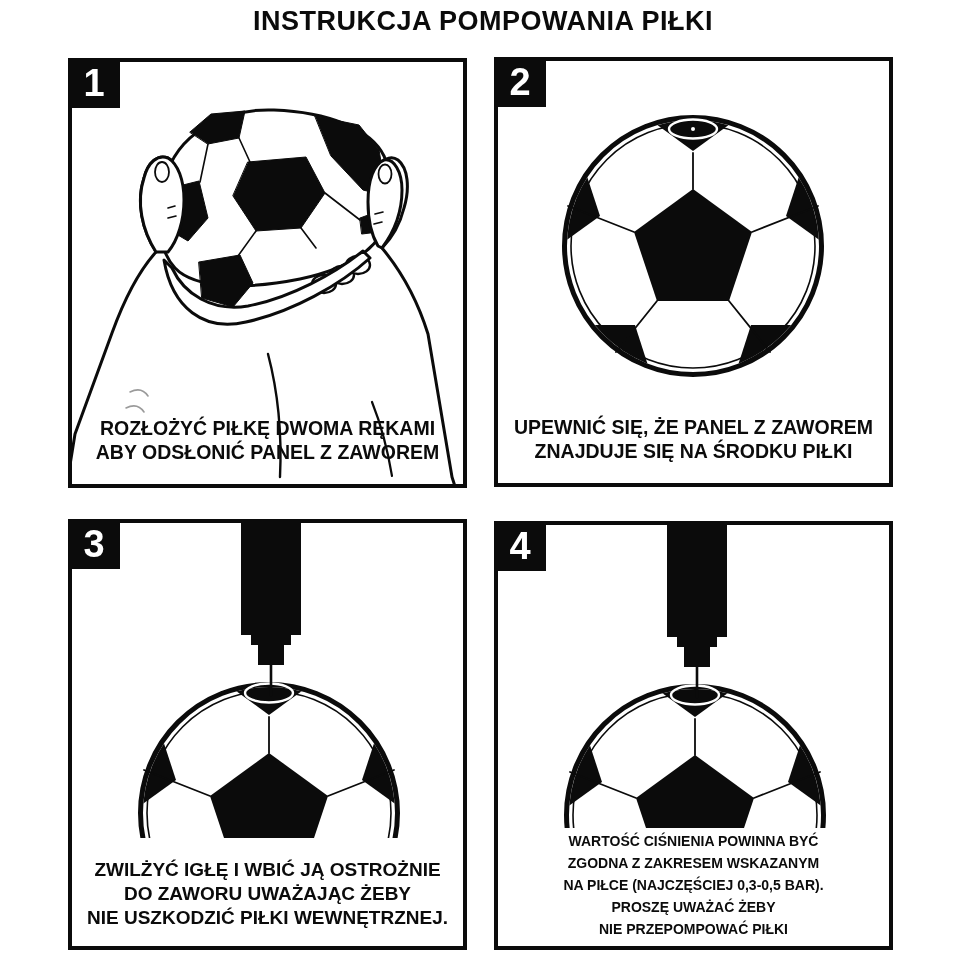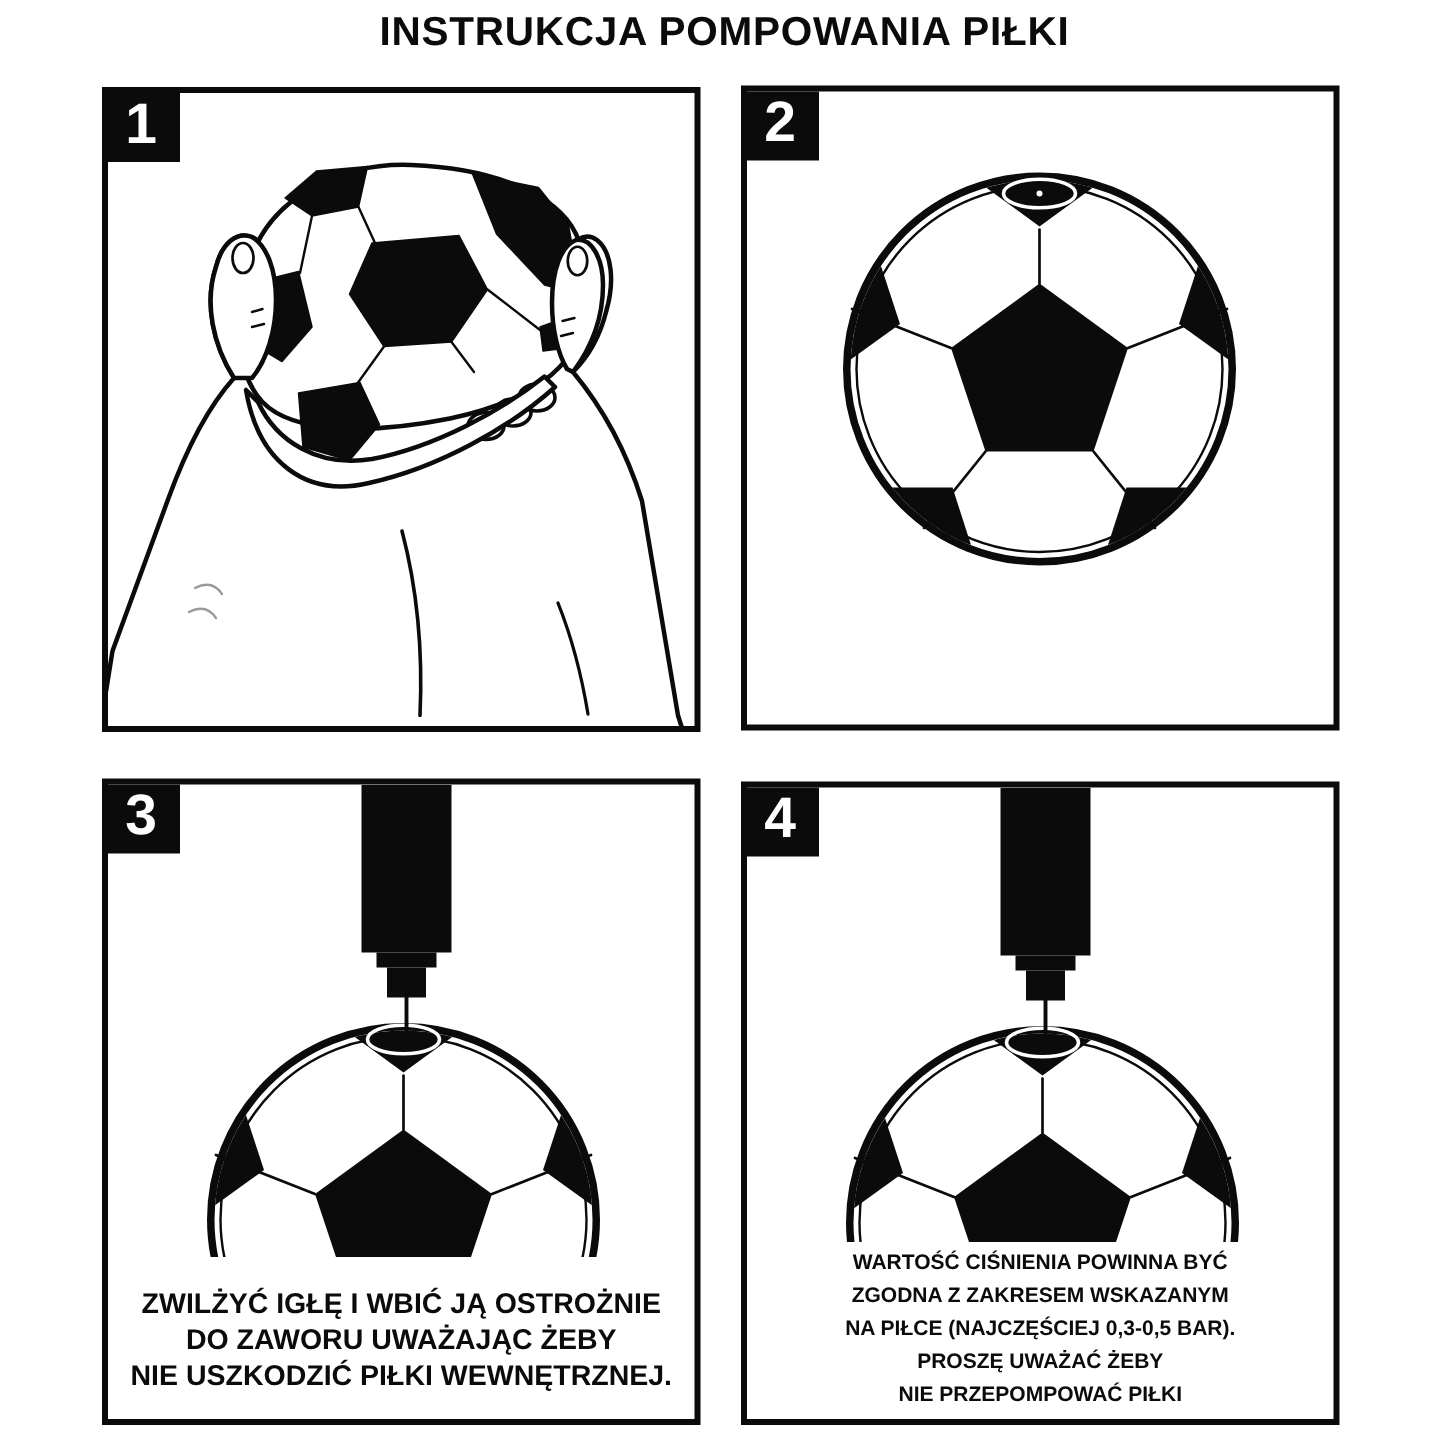--- a/index.html
+++ b/index.html
@@ -89,20 +89,22 @@
     <path d="M 84,190 C 70,168 64,140 72,116 C 76,100 86,92 96,96
              C 106,102 112,118 112,138 C 112,158 106,178 96,190 Z" fill="#ffffff" stroke="#0b0b0b" stroke-width="3"></path>
     <ellipse cx="90" cy="110" rx="7" ry="10" stroke="#0b0b0b" stroke-width="1.8" fill="#ffffff"></ellipse>
     <path d="M 96,146 L 103,144 M 96,156 L 104,154" stroke="#0b0b0b" stroke-width="1.6"></path>
 
     <path d="M 310,186 C 322,170 330,150 330,128 C 330,110 322,96 312,98
              C 302,102 296,118 296,140 C 296,158 300,174 306,184 Z" fill="#ffffff" stroke="#0b0b0b" stroke-width="3"></path>
     <ellipse cx="313" cy="112" rx="6.5" ry="9.5" stroke="#0b0b0b" stroke-width="1.8" fill="#ffffff"></ellipse>
     <path d="M 303,152 L 311,150 M 302,162 L 310,160" stroke="#0b0b0b" stroke-width="1.6"></path>
   </svg>
+  <div class="caption c1">ROZŁOŻYĆ PIŁKĘ DWOMA RĘKAMI
+ABY ODSŁONIĆ PANEL Z ZAWOREM</div>
 </div>
 
 <div class="panel" id="panel-2">
   <div class="badge">2</div>
   <svg class="illustration" width="391" height="422" viewBox="0 0 391 422" fill="none" stroke-linecap="round" stroke-linejoin="round" aria-label="soccer-ball-with-valve-panel-centered">
     <defs>
         <clipPath id="bc2">
           <circle cx="195" cy="185" r="126"></circle>
         </clipPath>
       </defs>
@@ -119,20 +121,22 @@
     <g stroke="#0b0b0b" stroke-width="1.8">
       <path d="M 195,128 L 195,92"></path>
       <path d="M 254,171 L 320,145"></path>
         <path d="M 136,171 L 70,145"></path>
       <path d="M 231,240 L 272,291"></path>
         <path d="M 159,240 L 118,291"></path>
     </g>
     <ellipse cx="195" cy="68" rx="24" ry="9.5" stroke="#ffffff" stroke-width="2.4"></ellipse>
     <circle cx="195" cy="68" r="2" fill="#ffffff"></circle>
   </svg>
+  <div class="caption c2">UPEWNIĆ SIĘ, ŻE PANEL Z ZAWOREM
+ZNAJDUJE SIĘ NA ŚRODKU PIŁKI</div>
 </div>
 
 <div class="panel" id="panel-3">
   <div class="badge">3</div>
   <svg class="illustration" width="391" height="423" viewBox="0 0 391 423" fill="none" stroke-linecap="round" stroke-linejoin="round" aria-label="pump-needle-inserted-into-valve">
     <defs>
       <clipPath id="rc3">
           <rect x="0" y="0" width="391" height="315"></rect>
         </clipPath>
       <clipPath id="cc3">

